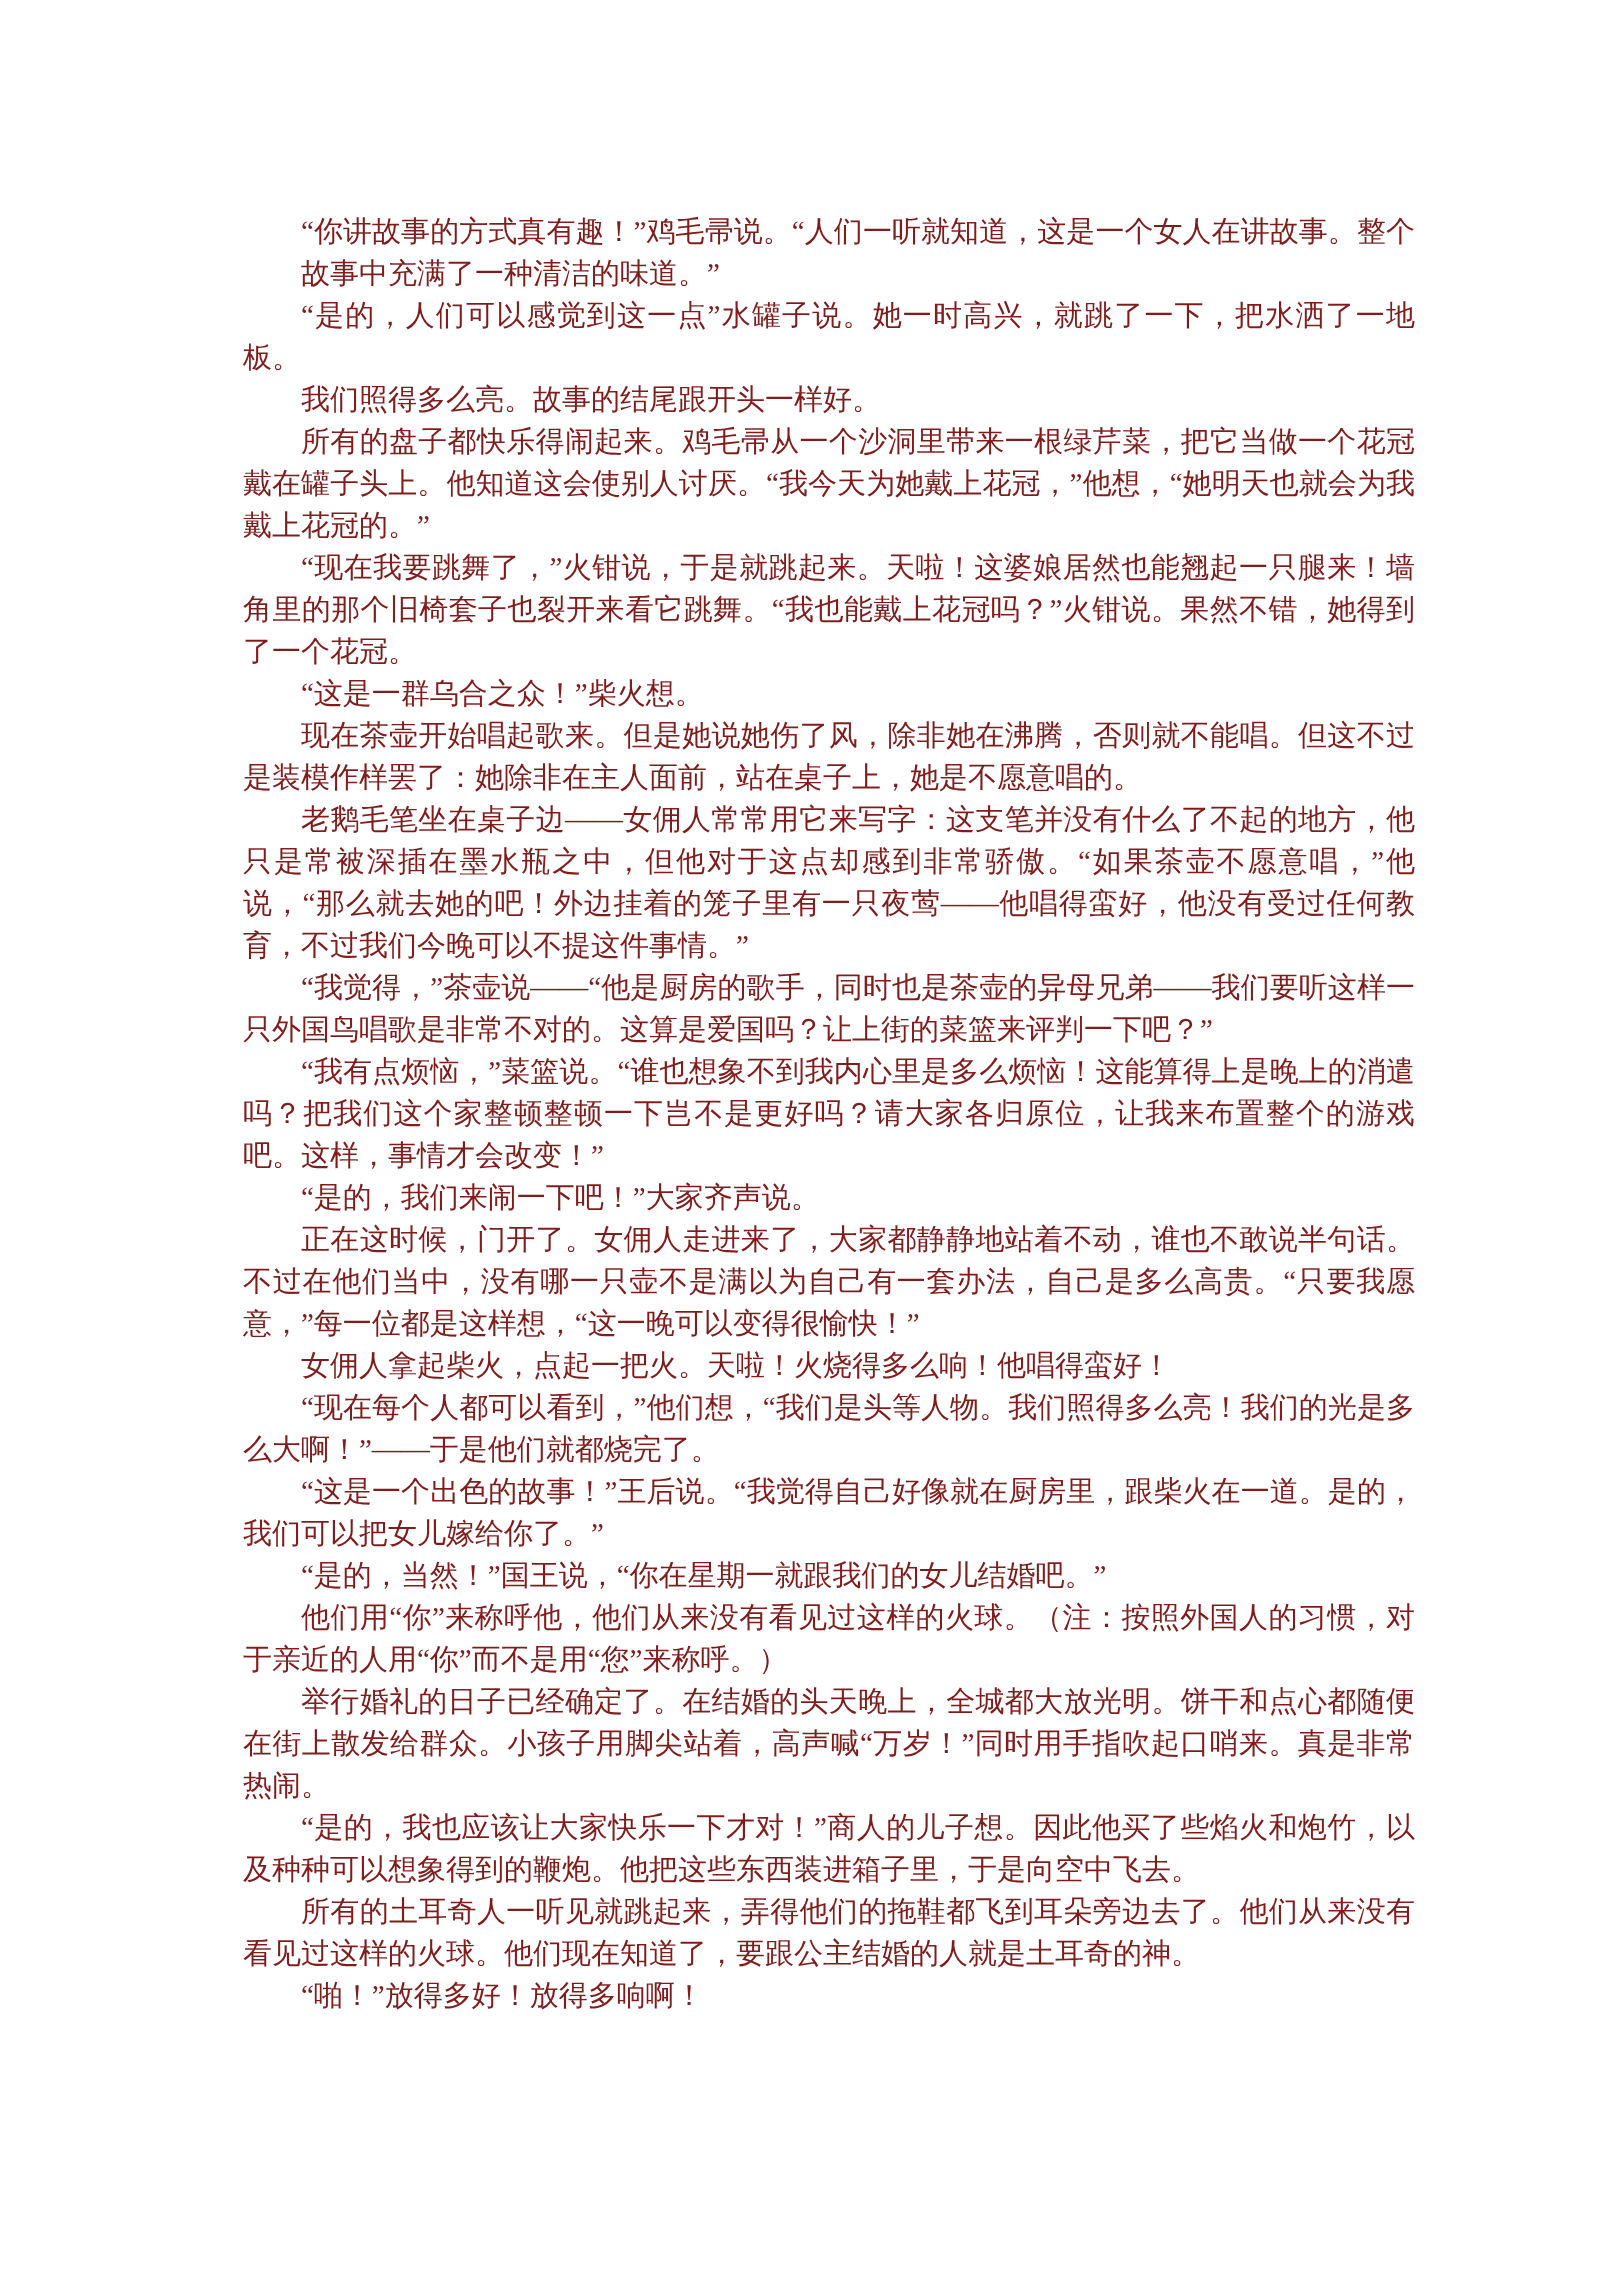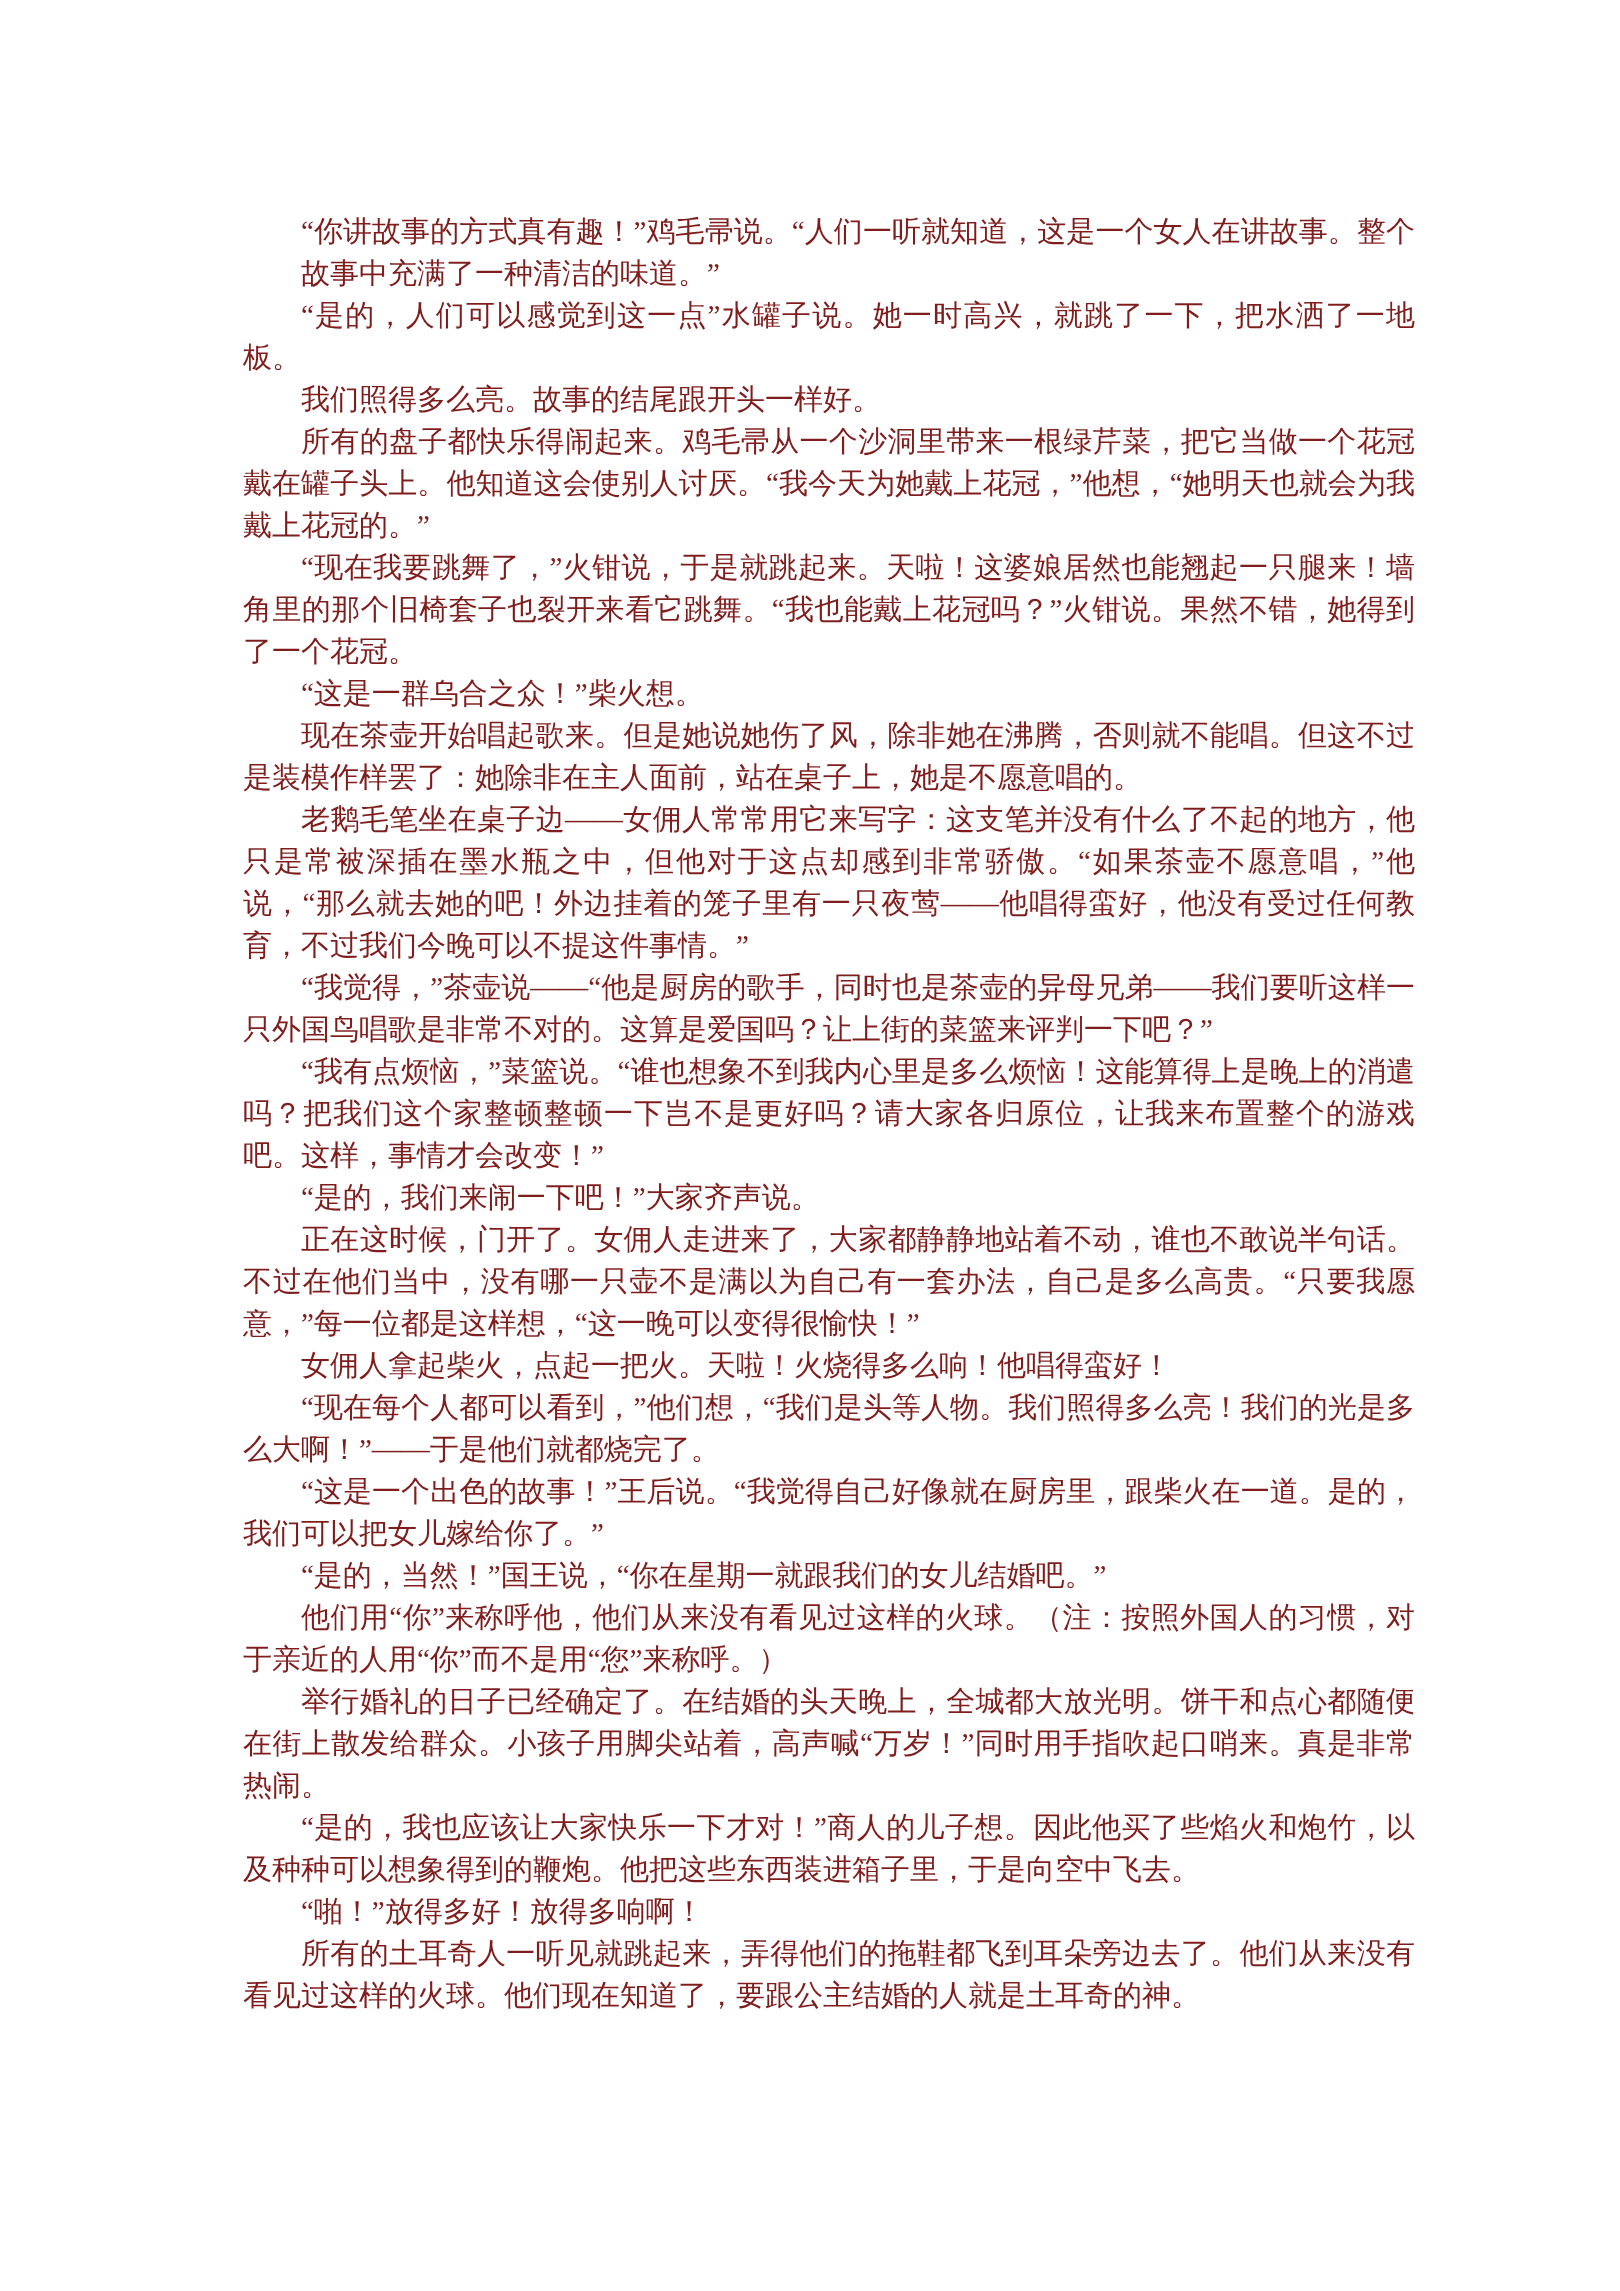--- a/index.html
+++ b/index.html
@@ -55,17 +55,17 @@
       <p>“我有点烦恼，”菜篮说。“谁也想象不到我内心里是多么烦恼！这能算得上是晚上的消遣吗？把我们这个家整顿整顿一下岂不是更好吗？请大家各归原位，让我来布置整个的游戏吧。这样，事情才会改变！”</p>
       <p>“是的，我们来闹一下吧！”大家齐声说。</p>
       <p>正在这时候，门开了。女佣人走进来了，大家都静静地站着不动，谁也不敢说半句话。不过在他们当中，没有哪一只壶不是满以为自己有一套办法，自己是多么高贵。“只要我愿意，”每一位都是这样想，“这一晚可以变得很愉快！”</p>
       <p>女佣人拿起柴火，点起一把火。天啦！火烧得多么响！他唱得蛮好！</p>
       <p>“现在每个人都可以看到，”他们想，“我们是头等人物。我们照得多么亮！我们的光是多么大啊！”——于是他们就都烧完了。</p>
       <p>“这是一个出色的故事！”王后说。“我觉得自己好像就在厨房里，跟柴火在一道。是的，我们可以把女儿嫁给你了。”</p>
       <p>“是的，当然！”国王说，“你在星期一就跟我们的女儿结婚吧。”</p>
       <p>他们用“你”来称呼他，他们从来没有看见过这样的火球。（注：按照外国人的习惯，对于亲近的人用“你”而不是用“您”来称呼。）</p>
       <p>举行婚礼的日子已经确定了。在结婚的头天晚上，全城都大放光明。饼干和点心都随便在街上散发给群众。小孩子用脚尖站着，高声喊“万岁！”同时用手指吹起口哨来。真是非常热闹。</p>
       <p>“是的，我也应该让大家快乐一下才对！”商人的儿子想。因此他买了些焰火和炮竹，以及种种可以想象得到的鞭炮。他把这些东西装进箱子里，于是向空中飞去。</p>
+      <p>所有的土耳奇人一听见就跳起来，弄得他们的拖鞋都飞到耳朵旁边去了。他们从来没有看见过这样的火球。他们现在知道了，要跟公主结婚的人就是土耳奇的神。</p>
       <p>“啪！”放得多好！放得多响啊！</p>
-      <p>所有的土耳奇人一听见就跳起来，弄得他们的拖鞋都飞到耳朵旁边去了。他们从来没有看见过这样的火球。他们现在知道了，要跟公主结婚的人就是土耳奇的神。</p>
     </div>
 </div>
 
 
 </body></html>

